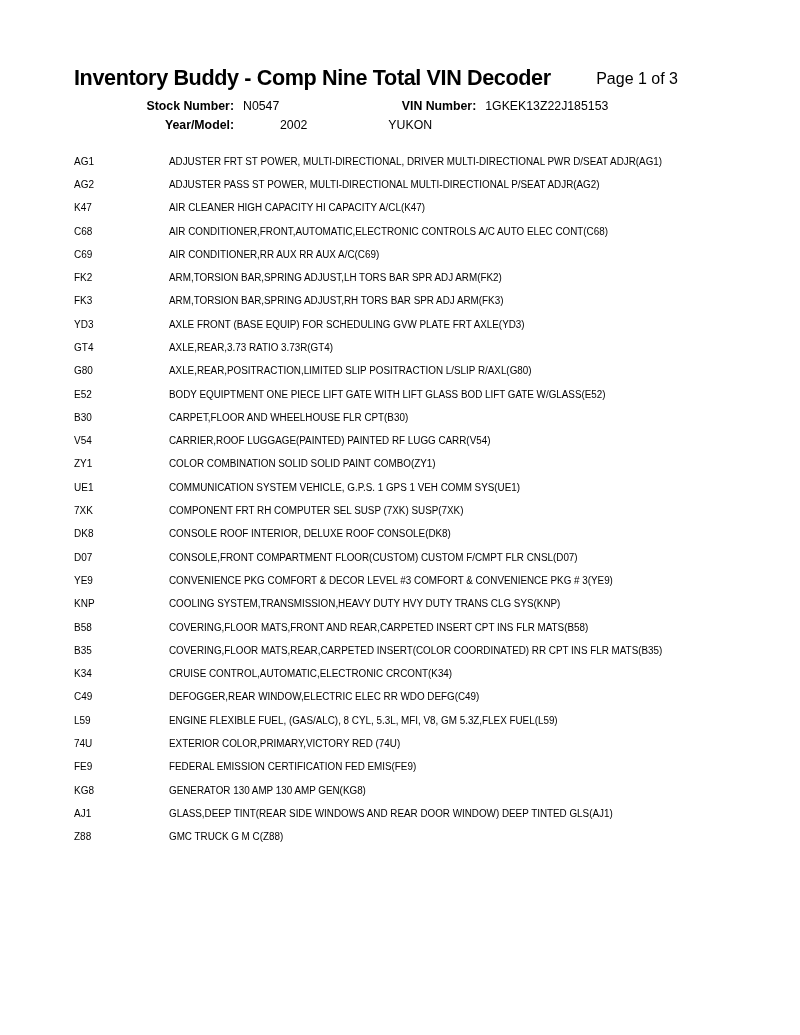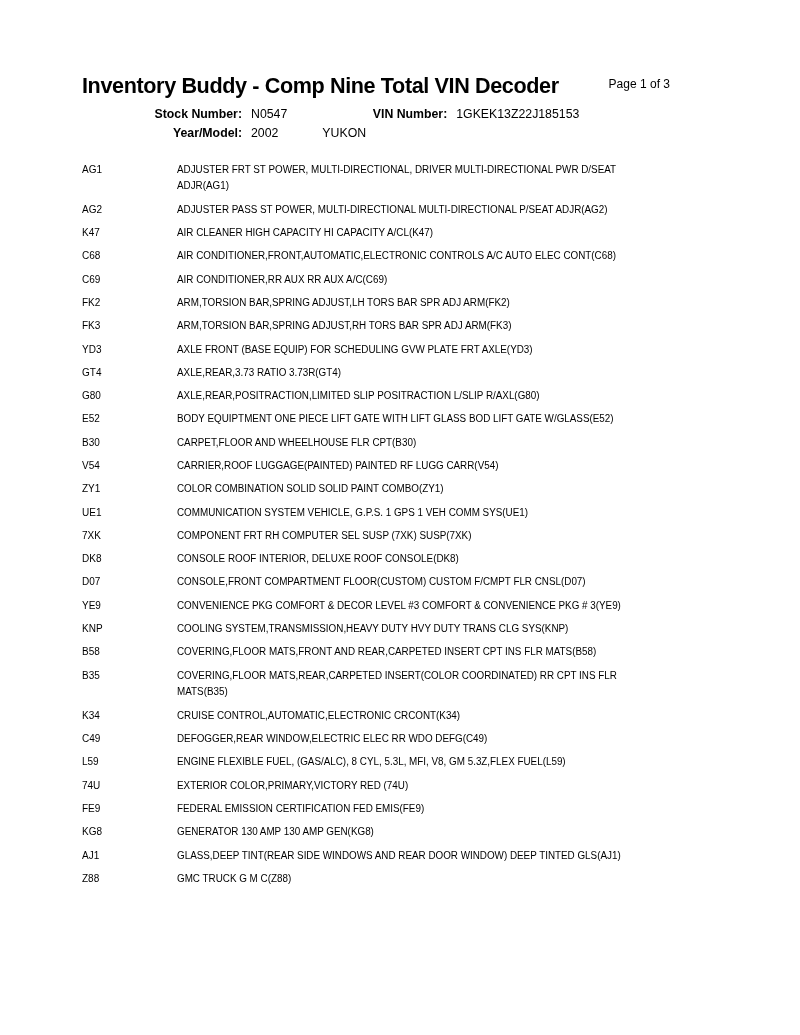--- a/index.html
+++ b/index.html
@@ -13,21 +13,21 @@
     height: 1035px;
     font-family: "Liberation Sans", "DejaVu Sans", sans-serif;
     color: #000000;
     -webkit-font-smoothing: none;
   }
   .page {
     position: relative;
     width: 744px;
     height: 1035px;
     box-sizing: border-box;
-    padding: 12px;
+    padding: 4px;
     overflow: hidden;
   }
 
   
   .header {
     position: relative;
     padding: 62px 60px 0 70px;
   }
   .title-row {
     position: relative;
@@ -40,35 +40,36 @@
     font-weight: bold;
     letter-spacing: -0.4px;
     line-height: 1.05;
     white-space: nowrap;
     margin: 0;
     font-family: "Liberation Sans Narrow", "Liberation Sans", sans-serif;
     transform: scaleX(0.96);
     transform-origin: left top;
   }
   .page-indicator {
-    font-size: 12px;
+    font-size: 16px;
     line-height: 1.1;
     white-space: nowrap;
     padding-top: 4px;
     padding-right: 2px;
   }
 
   .meta {
     margin-top: 9px;
     font-size: 12.3px;
   }
   .meta-row {
     display: flex;
     align-items: baseline;
     height: 19px;
+    gap: 37px;
   }
   .meta-label {
     font-weight: bold;
     text-align: right;
     white-space: nowrap;
   }
   .meta-label.stock  { width: 160px; }
   .meta-label.year   { width: 160px; }
   .meta-label.vin    { width: 160px; text-align: right; }
   .meta-value {

